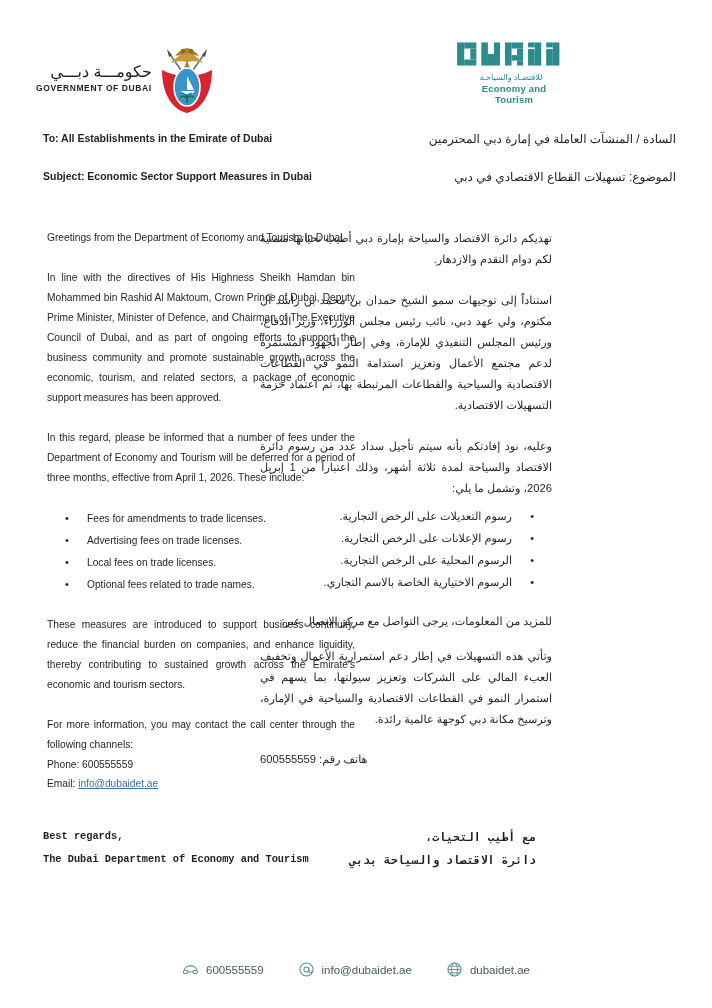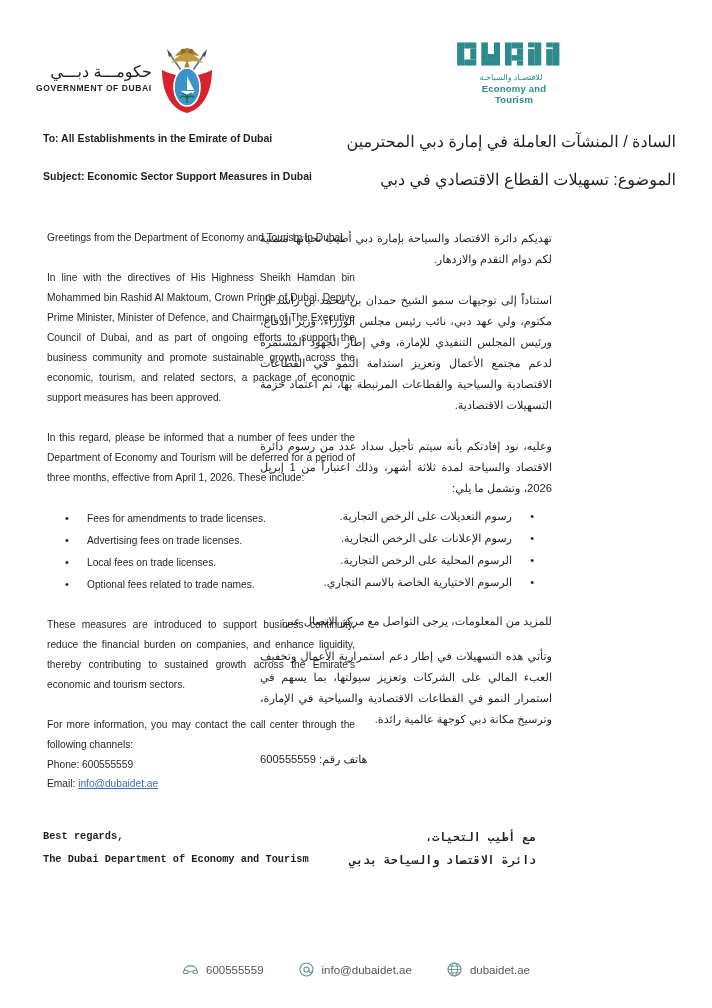--- a/index.html
+++ b/index.html
@@ -105,21 +105,21 @@
   .addr-en {
     position: absolute;
     left: 43px;
     font-size: 10.5px;
     font-weight: bold;
     color: #231f20;
   }
   .addr-ar {
     position: absolute;
     right: 36px;
-    font-size: 16px;
+    font-size: 12px;
     direction: rtl;
     color: #231f20;
   }
 
   
   .body-cols {
     position: absolute;
     top: 228px;
     left: 4px;
     width: 584px;

